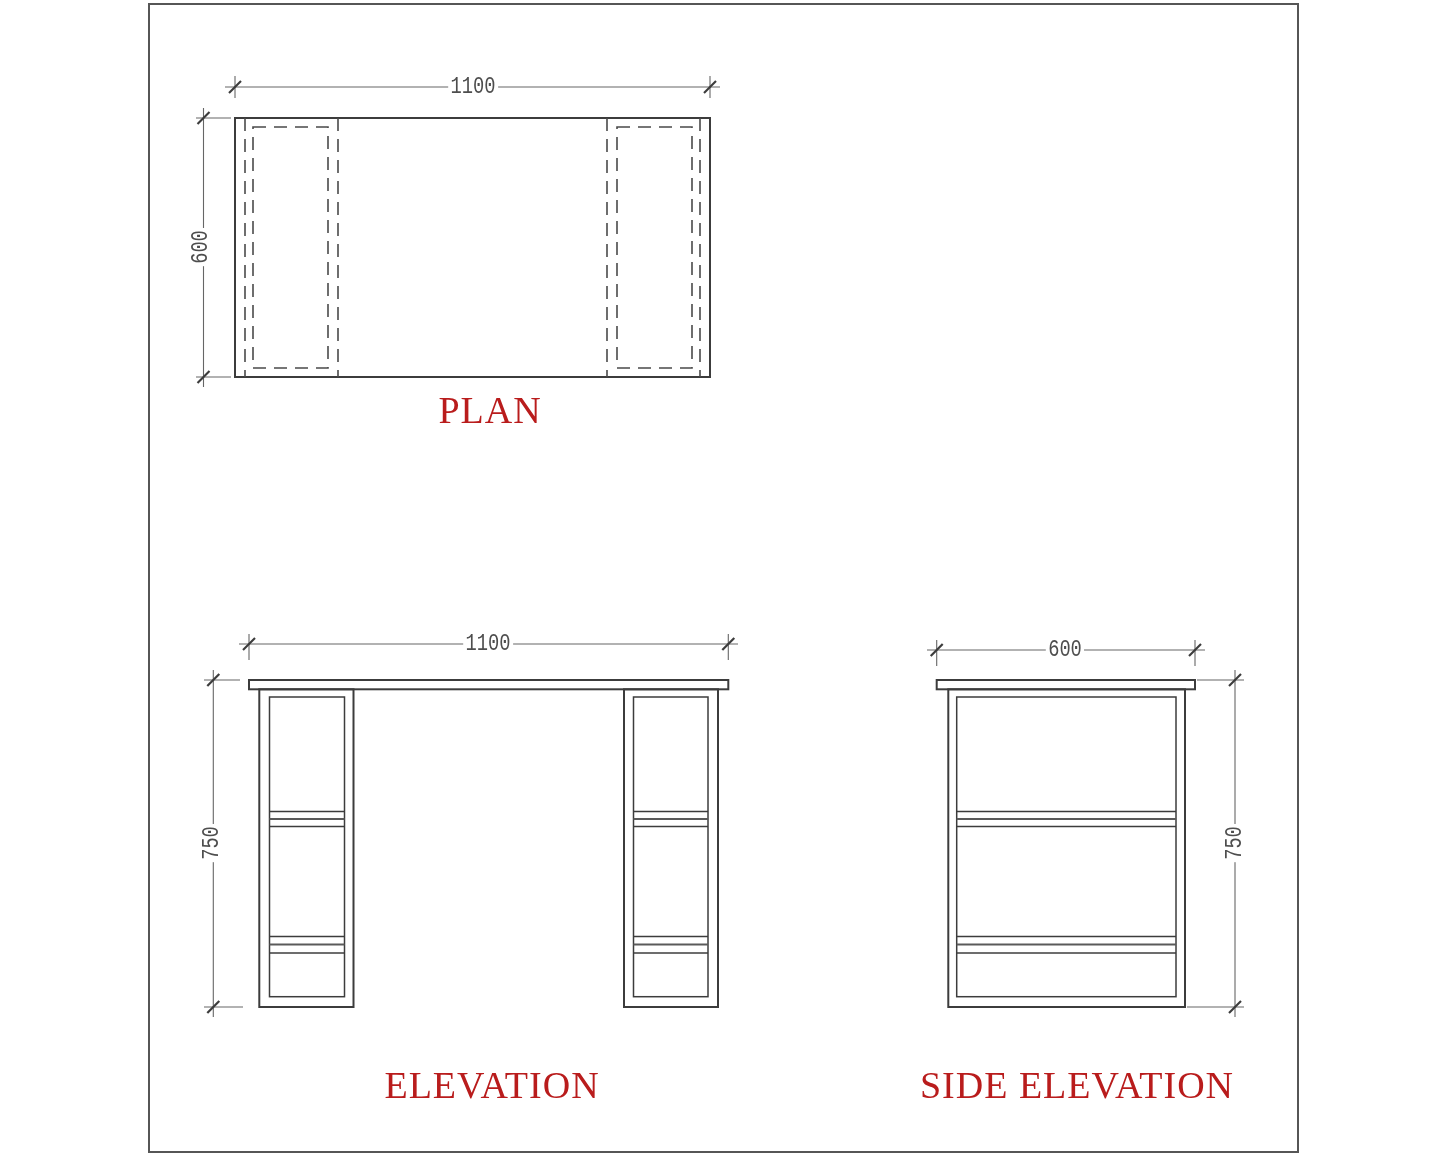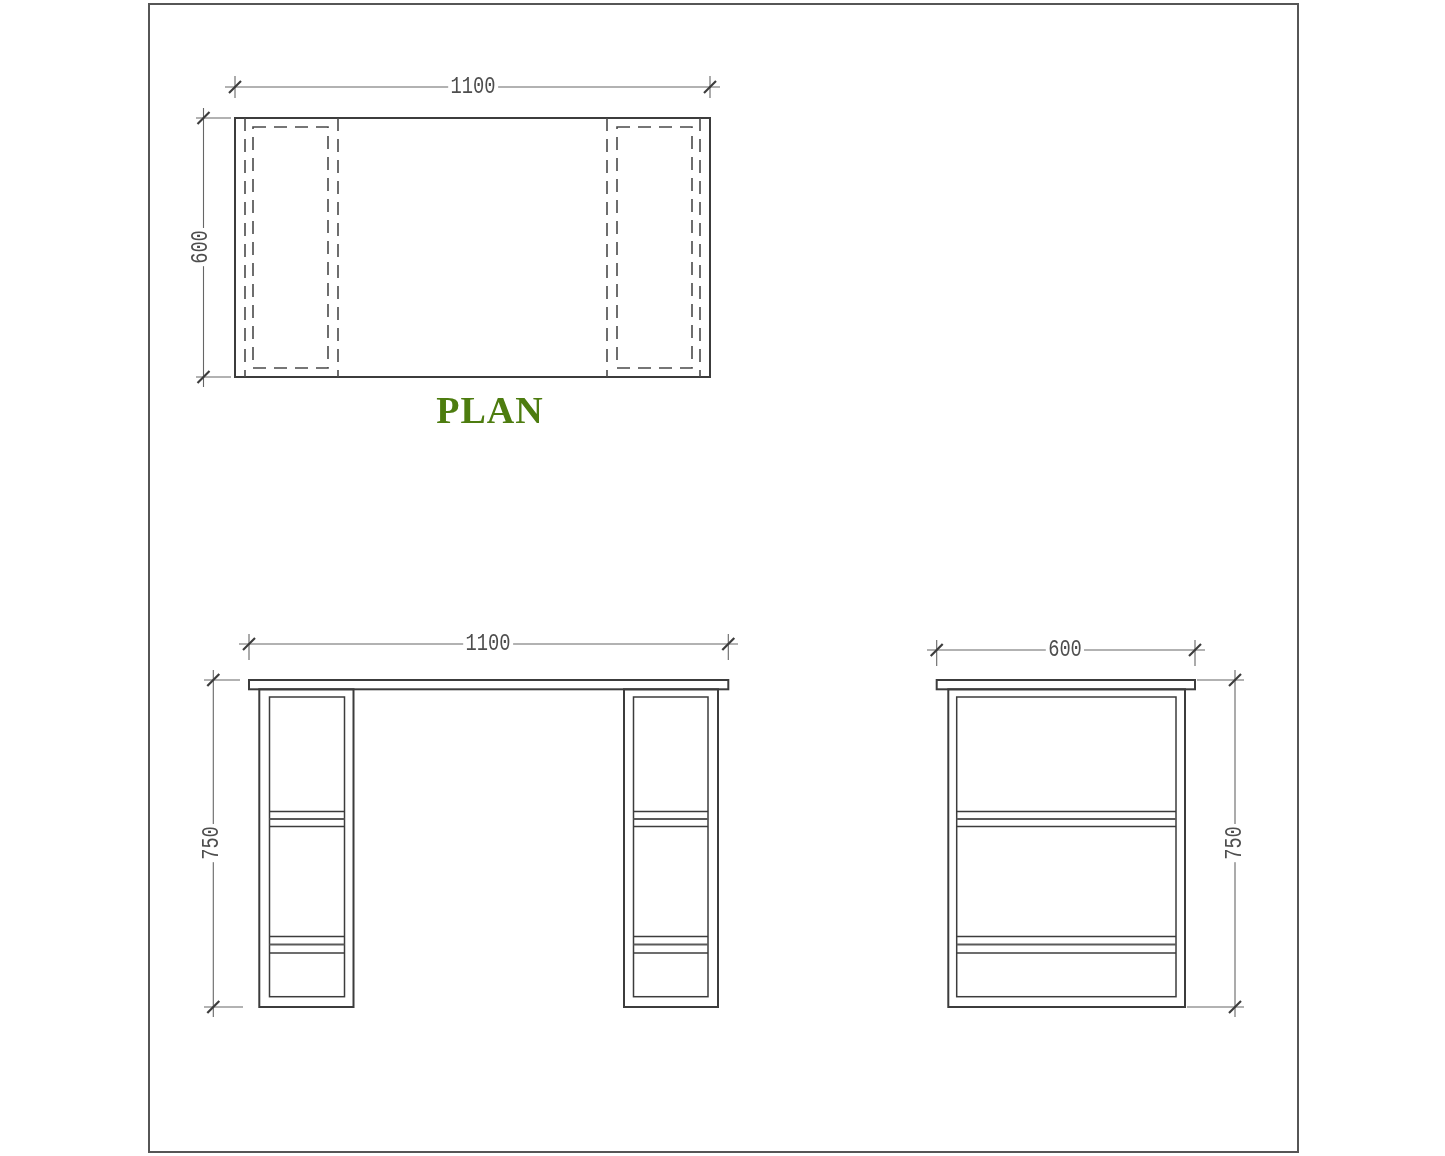--- a/index.html
+++ b/index.html
@@ -33,24 +33,23 @@
     transform:translate(-50%,-50%) scaleX(0.78);
   }
   .dim-label.vertical{
     transform:translate(-50%,-50%) rotate(-90deg) scaleX(0.78);
   }
   .view-title{
     position:absolute;
     font-family:"Liberation Serif",serif;
     font-size:38px;
     letter-spacing:1px;
-    color:#4d7c0f;
+    color:#b91c1c;
     white-space:nowrap;
     transform:translate(-50%,-50%);
-    font-weight:bold;
   }
 </style>
 </head>
 <body>
 
 <div class="canvas">
 
   <div class="page-border"></div>
 
   <svg class="linework" width="1445" height="1156" viewBox="0 0 1445 1156">
@@ -167,19 +166,21 @@
   <div class="dim-label" style="left:473px;top:87px;">1100</div>
 
   <div class="dim-label vertical" style="left:201px;top:247px;">600</div>
 
   <div class="view-title" style="left:490px;top:410px;">PLAN</div>
 
   <div class="dim-label" style="left:488px;top:644px;">1100</div>
 
   <div class="dim-label vertical" style="left:212px;top:843px;">750</div>
 
+  <div class="view-title" style="left:492px;top:1085px;">ELEVATION</div>
 
   <div class="dim-label" style="left:1065px;top:650px;">600</div>
 
   <div class="dim-label vertical" style="left:1235px;top:843px;">750</div>
 
+  <div class="view-title" style="left:1077px;top:1085px;">SIDE ELEVATION</div>
 
 </div>
 
 </body></html>

